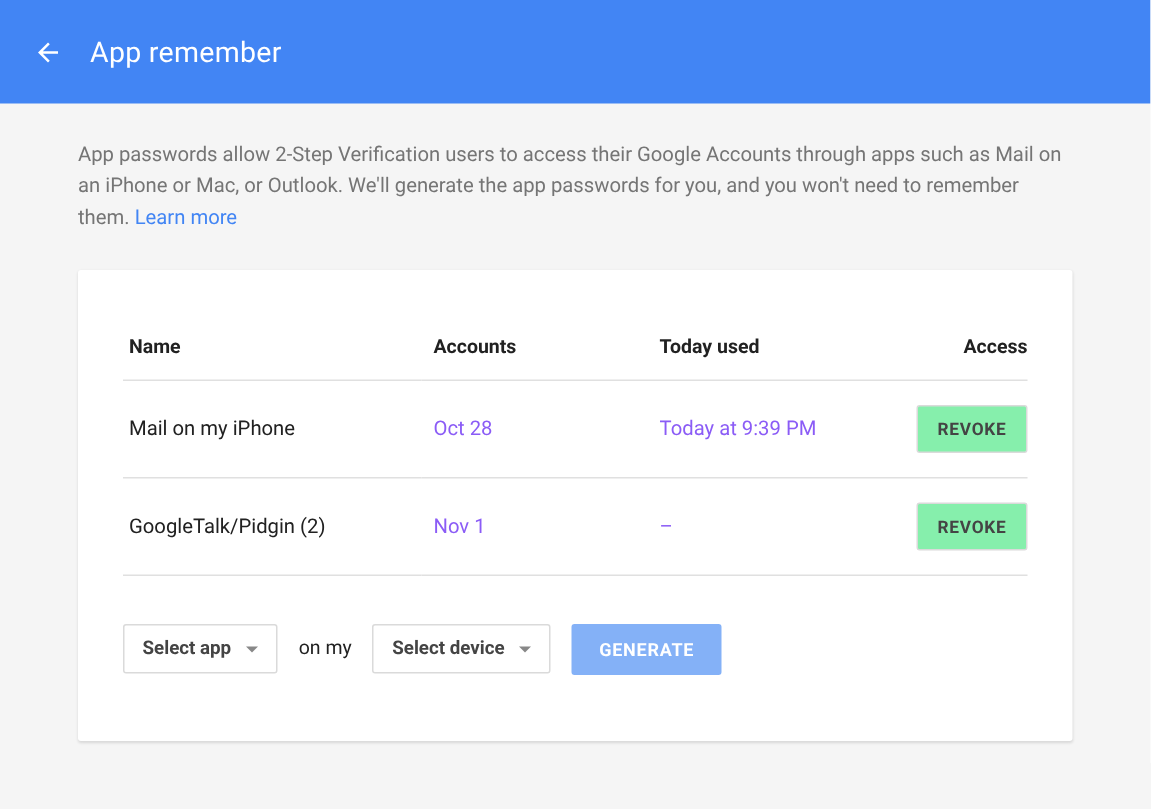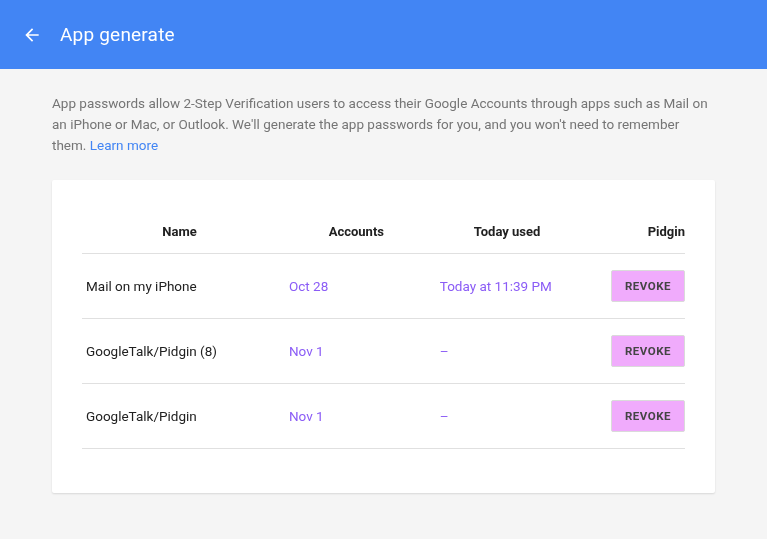--- a/index.html
+++ b/index.html
@@ -59,21 +59,21 @@
       background: #fff;
       border-radius: 2px;
       box-shadow: 0 1px 2px rgba(0,0,0,0.12);
       padding: 32px 30px 44px 30px;
     }
     .table {
       width: 100%;
       border-collapse: collapse;
     }
     .table th {
-      text-align: center;
+      text-align: left;
       font-weight: 700;
       font-size: 13px;
       color: #212121;
       padding: 12px 8px 14px 8px;
       border-bottom: 1px solid #e0e0e0;
     }
     .table td {
       font-size: 13.5px;
       color: #212121;
       padding: 16px 8px;
@@ -90,21 +90,21 @@
     .table th:last-child,
     .table td:last-child {
       text-align: right;
       padding-right: 0;
     }
     .col-name { width: 33%; }
     .col-created { width: 25%; }
     .col-last { width: 25%; }
     .col-access { width: 17%; }
     .revoke-btn {
-      background: #f0abfc;
+      background: #86efac;
       border: 1px solid #dadada;
       border-radius: 2px;
       color: #444;
       font-size: 11.5px;
       font-weight: 700;
       letter-spacing: 0.5px;
       padding: 8px 13px;
       cursor: pointer;
       font-family: inherit;
     }
@@ -154,54 +154,60 @@
   </style>
 </head>
 <body>
 
 <div class="header">
   <div class="back-arrow">
     <svg viewBox="0 0 24 24">
         <path d="M20 11H7.83l5.59-5.59L12 4l-8 8 8 8 1.41-1.41L7.83 13H20v-2z"></path>
       </svg>
   </div>
-  <div class="header-title">App generate</div>
+  <div class="header-title">App remember</div>
 </div>
 
 <div class="content">
   <div class="description">
     <span>App passwords allow 2-Step Verification users to access their Google Accounts through apps such as Mail on an iPhone or Mac, or Outlook. We'll generate the app passwords for you, and you won't need to remember them. </span><a class="learn-more">Learn more</a>
   </div>
 
   <div class="card">
     <table class="table">
       <thead>
         <tr>
           <th class="col-name">Name</th>
           <th class="col-created">Accounts</th>
           <th class="col-last">Today used</th>
-          <th class="col-access">Pidgin</th>
+          <th class="col-access">Access</th>
         </tr>
       </thead>
       <tbody>
         <tr>
           <td>Mail on my iPhone</td>
           <td class="muted">Oct 28</td>
-          <td class="muted">Today at 11:39 PM</td>
+          <td class="muted">Today at 9:39 PM</td>
           <td><button class="revoke-btn">REVOKE</button></td>
         </tr>
         <tr>
-          <td>GoogleTalk/Pidgin (8)</td>
-          <td class="muted">Nov 1</td>
-          <td class="muted">–</td>
-          <td><button class="revoke-btn">REVOKE</button></td>
-        </tr>
-        <tr>
-          <td>GoogleTalk/Pidgin</td>
+          <td>GoogleTalk/Pidgin (2)</td>
           <td class="muted">Nov 1</td>
           <td class="muted">–</td>
           <td><button class="revoke-btn">REVOKE</button></td>
         </tr>
       </tbody>
     </table>
 
+    <div class="actions-row">
+      <button class="dropdown-btn">
+        <span>Select app</span>
+        <span class="caret"></span>
+      </button>
+      <span class="on-my">on my</span>
+      <button class="dropdown-btn">
+        <span>Select device</span>
+        <span class="caret"></span>
+      </button>
+      <button class="generate-btn">GENERATE</button>
+    </div>
   </div>
 </div>
 
 </body></html>

